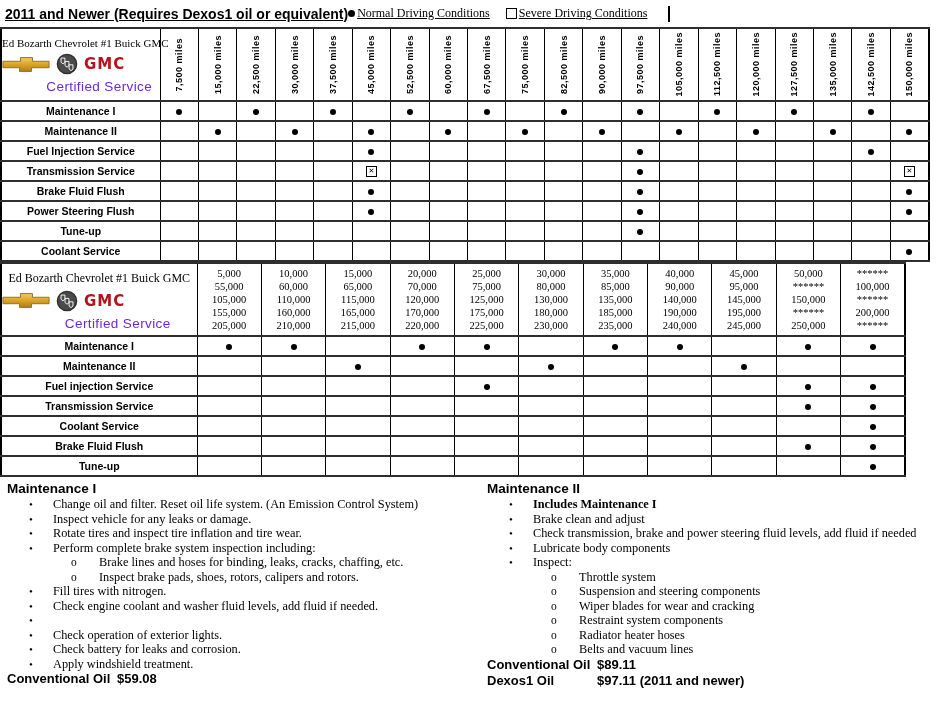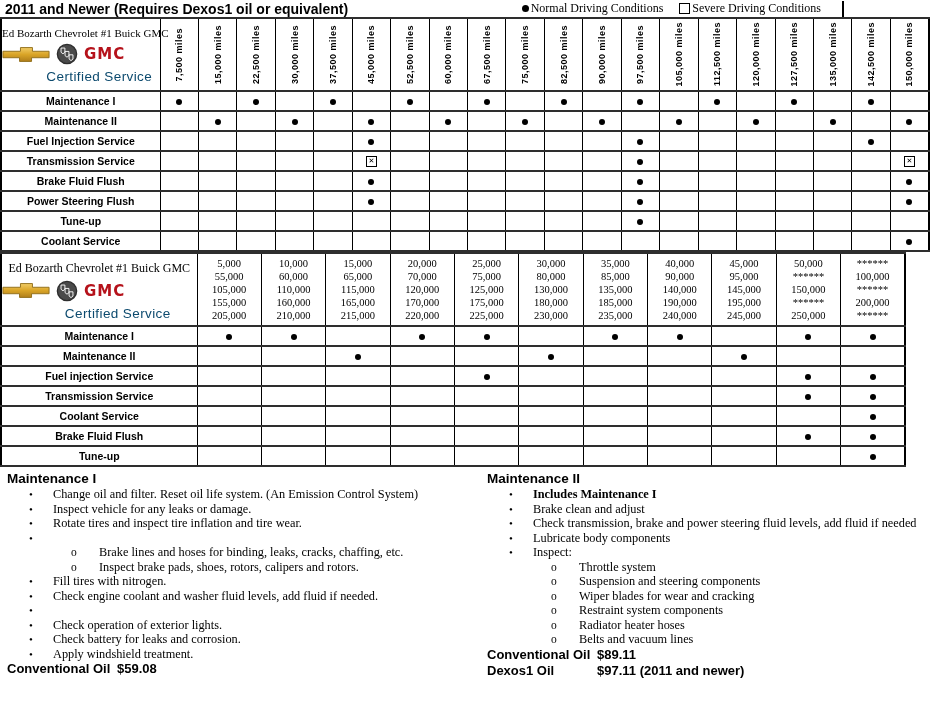--- a/index.html
+++ b/index.html
@@ -1,19 +1,19 @@
 <!DOCTYPE html>
 <html><head>
 <meta charset="utf-8">
 <style>
   html,body{margin:0;padding:0;background:#fff;}
   body{width:936px;height:704px;overflow:hidden;font-family:"Liberation Sans",sans-serif;color:#000;}
 
   
-  .titlebar{height:17px;display:flex;justify-content:space-between;align-items:center;}
+  .titlebar{height:27px;display:flex;justify-content:flex-start;align-items:center;text-decoration:underline;}
   .sec-title{font:bold 14px "Liberation Sans",sans-serif;padding-left:5px;white-space:nowrap;}
   .legend{display:flex;align-items:center;gap:16px;font:12px "Liberation Serif",serif;
           border-right:2px solid #000;padding-right:21px;margin-right:92px;height:16px;}
   .legend-item{display:flex;align-items:center;gap:2px;white-space:nowrap;}
 
   
   table.sched{border-collapse:collapse;table-layout:fixed;border:2px solid #000;}
   .t1{width:930px;}
   .t2{width:906px;}
   .sched th,.sched td{border-left:1px solid #000;border-right:1px solid #000;
@@ -30,21 +30,21 @@
   .dot-icon{width:6px;height:6px;background:#000;border-radius:50%;display:inline-block;vertical-align:middle;}
   .legend .dot-icon{width:7px;height:7px;}
   .severe-icon{width:9px;height:9px;border:1px solid #000;display:inline-flex;align-items:center;
       justify-content:center;font:bold 7px "DejaVu Sans",sans-serif;line-height:1;vertical-align:middle;background:#fff;}
 
   
   .logo-cell{vertical-align:middle;}
   .dealer-name{font:11px "Liberation Serif",serif;white-space:nowrap;padding-top:2px;}
   .logo-row{display:flex;align-items:center;justify-content:flex-start;gap:6px;height:30px;}
   .gmc-text{font:bold 15px "DejaVu Sans",sans-serif;color:#b5121b;letter-spacing:1px;}
-  .caption{font:13.5px "Liberation Sans",sans-serif;color:#0c4a6e;letter-spacing:.4px;padding-left:37px;}
+  .caption{font:13.5px "Liberation Sans",sans-serif;color:#6d28d9;letter-spacing:.4px;padding-left:37px;}
 
   
   .bottom{display:flex;margin-top:2px;}
   .detail-col{box-sizing:border-box;padding-left:7px;}
   .col-left{width:480px;}
   .col-right{width:456px;}
   .detail-heading{font:bold 13.5px "Liberation Sans",sans-serif;margin:2px 0 1px 0;white-space:nowrap;}
   .b1,.b2{display:flex;font:12.3px "Liberation Serif",serif;line-height:14.5px;white-space:nowrap;}
   .b1{margin-left:22px;}
   .b2{margin-left:64px;}
@@ -571,20 +571,21 @@
           <div class="b1">
             <span class="m1">•</span>
             <span class="btext">Inspect vehicle for any leaks or damage.</span>
           </div>
           <div class="b1">
             <span class="m1">•</span>
             <span class="btext">Rotate tires and inspect tire inflation and tire wear.</span>
           </div>
           <div class="b1">
             <span class="m1">•</span>
+            <span class="btext">Perform complete brake system inspection including:</span>
           </div>
           <div class="b2">
             <span class="m2">o</span>
             <span class="btext">Brake lines and hoses for binding, leaks, cracks, chaffing, etc.</span>
           </div>
           <div class="b2">
             <span class="m2">o</span>
             <span class="btext">Inspect brake pads, shoes, rotors, calipers and rotors.</span>
           </div>
           <div class="b1">

